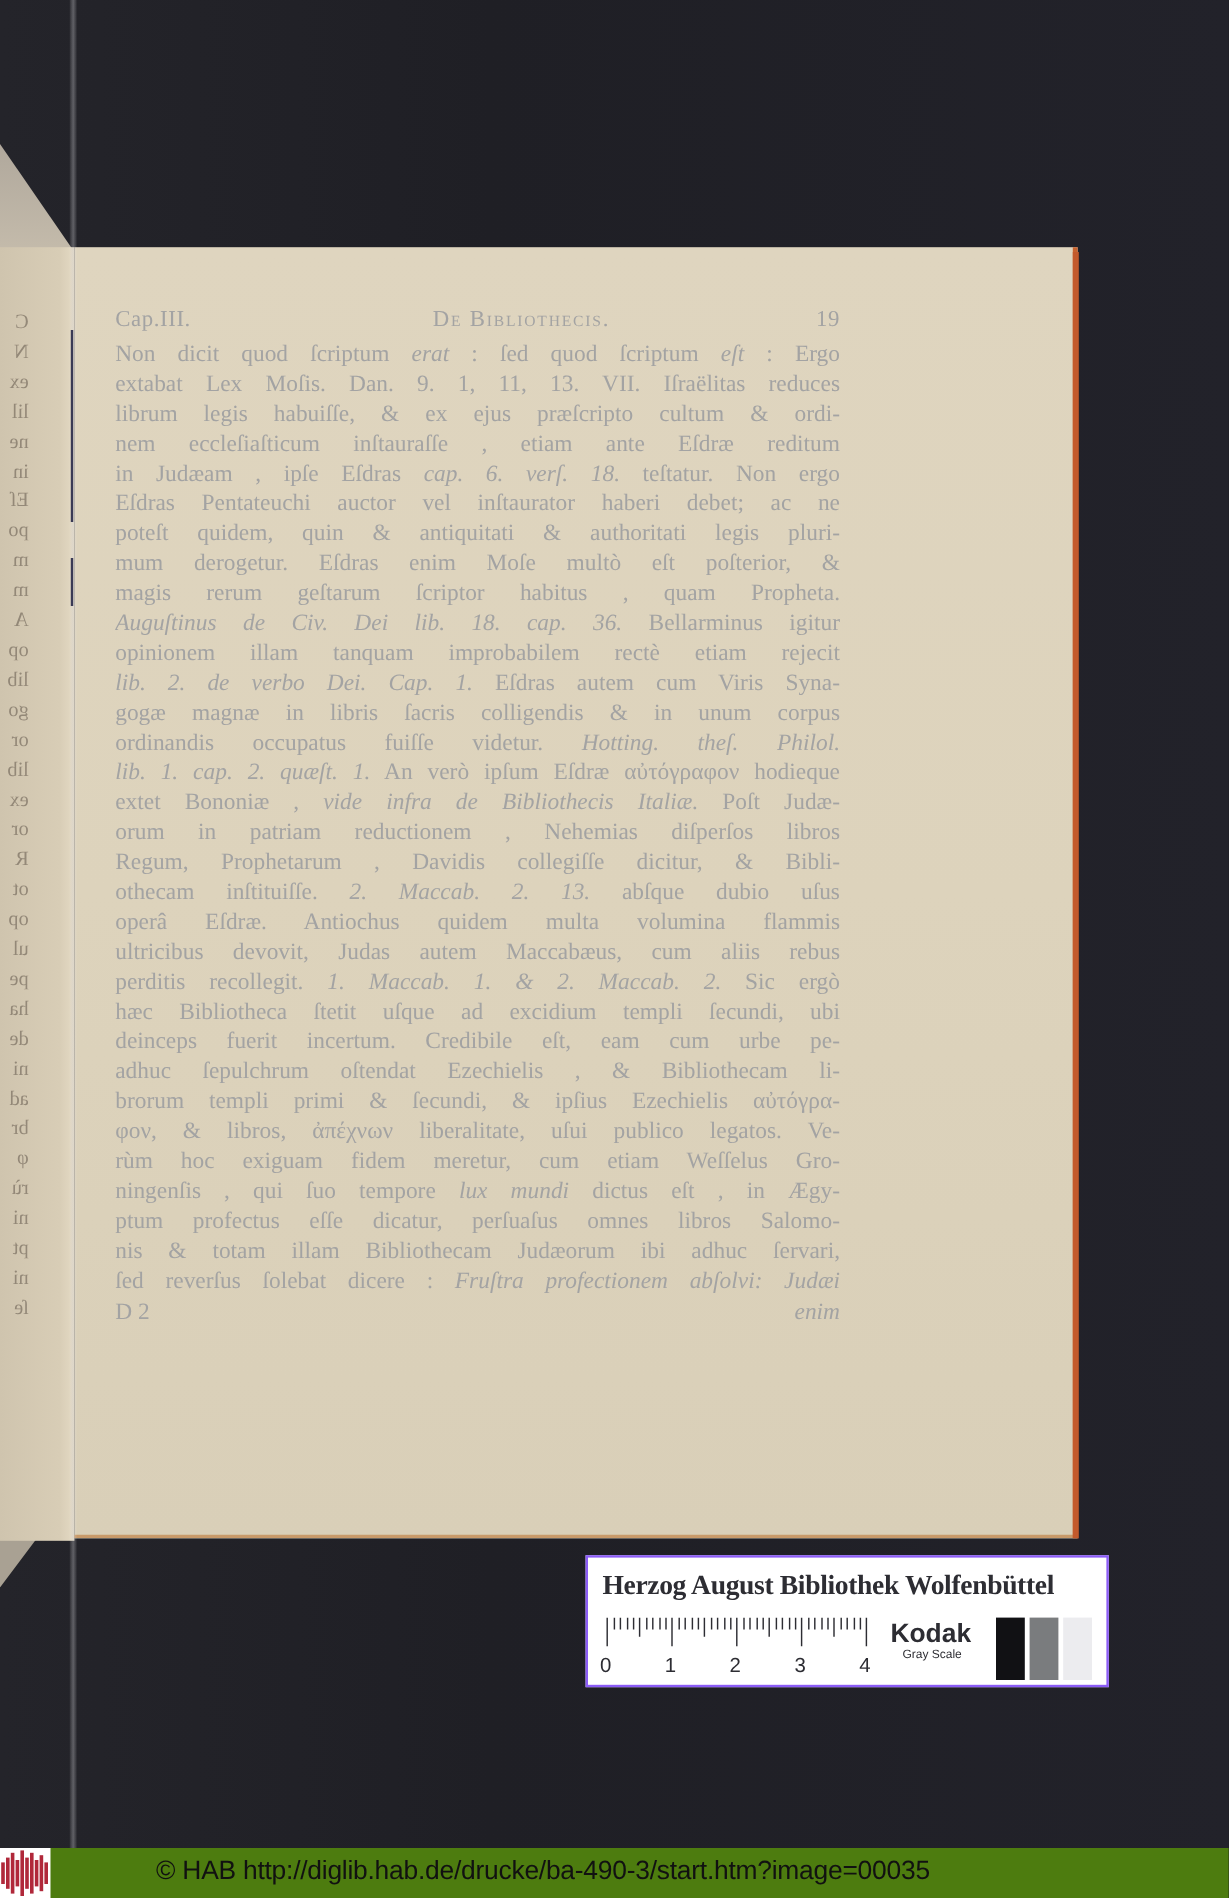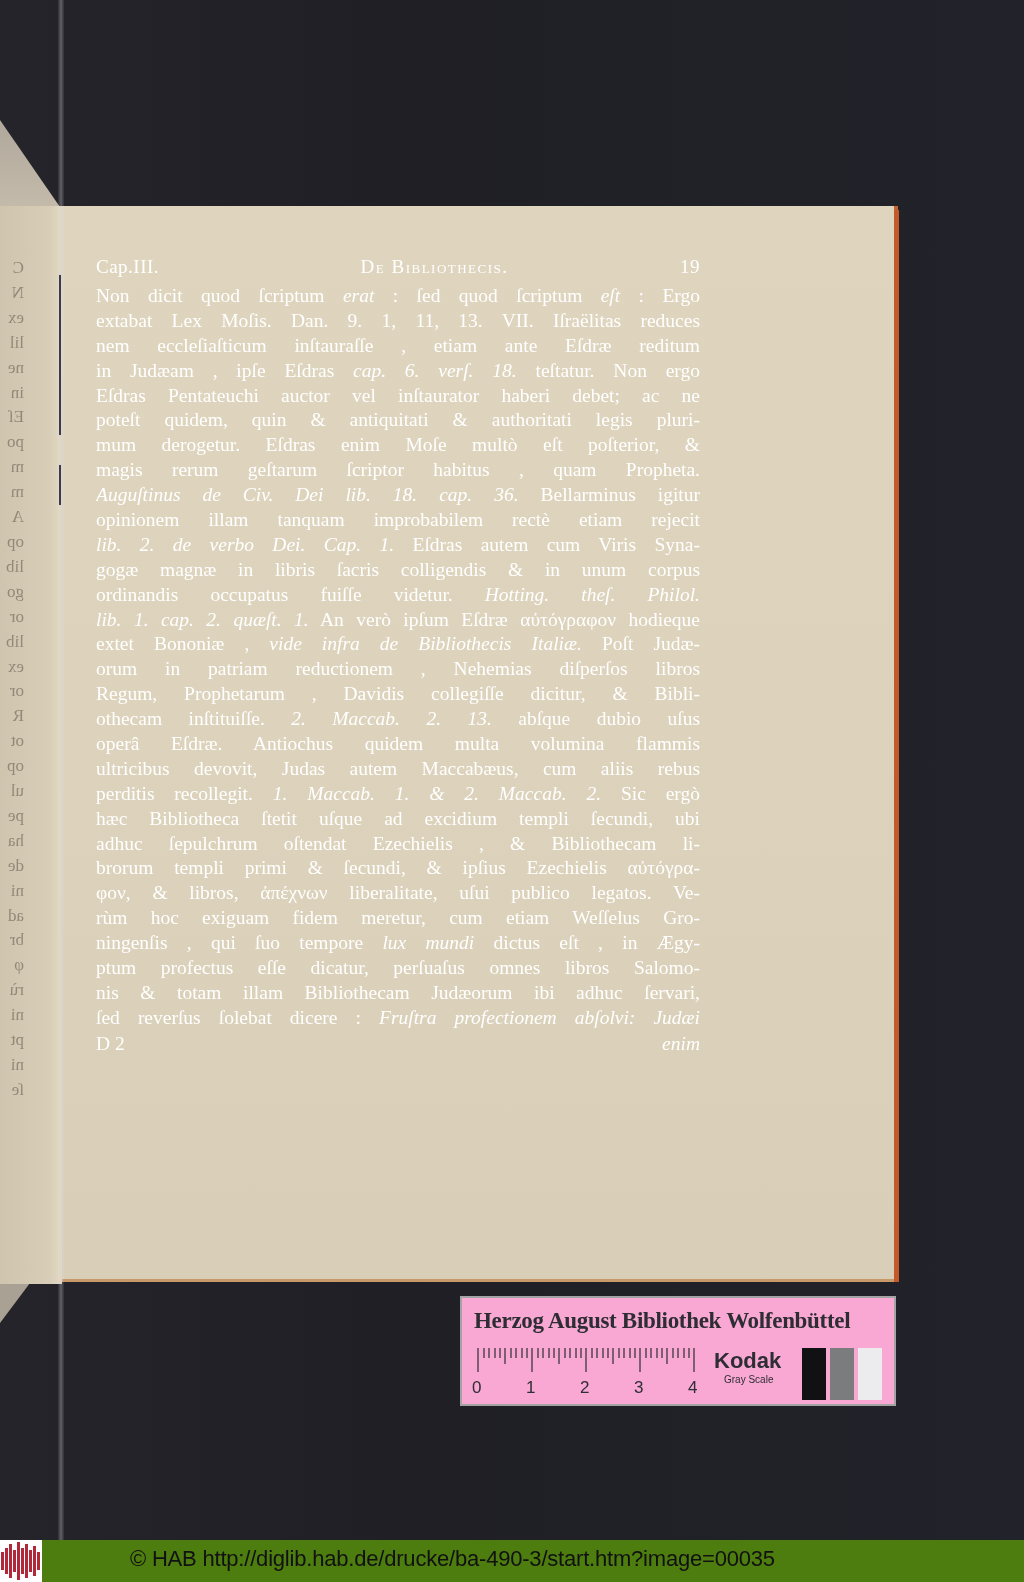--- a/index.html
+++ b/index.html
@@ -47,41 +47,41 @@
       position: absolute; left: 62px; top: 206px; width: 836px; height: 1076px;
       background: linear-gradient(180deg, #dfd5bf 0%, #ddd3bc 50%, #d9cfb8 100%);
       box-shadow: inset -4px 0 0 #c7622f, inset 0 -3px 0 #c89a6a;
     }
     .page-edge-right {
       position: absolute; left: 894px; top: 210px; width: 5px; height: 1072px;
       background: #c35a2c;
     }
     .text-block {
       position: absolute; left: 96px; top: 256px; width: 604px;
-      color: #ffffff;
+      color: #a3a3a3;
       font-size: 19.5px;
     }
     .running-head {
       display: flex; justify-content: space-between; align-items: baseline;
       height: 28px; font-size: 19px; letter-spacing: 0.5px;
     }
     .running-head .title { font-variant: small-caps; letter-spacing: 1.5px; margin-left: 30px; }
     .body-line {
       height: 24.9px; line-height: 24.9px; white-space: nowrap;
       text-align: justify; text-align-last: justify; overflow: hidden;
     }
     .body-line i { font-style: italic; }
     .catchline {
       display: flex; justify-content: space-between; height: 26px; line-height: 26px;
     }
     .catchline .sig { margin-right: 120px; }
     .catchline .catchword { font-style: italic; }
     .card {
-      position: absolute; left: 460px; top: 1296px; width: 436px; height: 110px;
-      background: #f9a8d4; border: 2px solid #a3a3a3; box-sizing: border-box;
+      position: absolute; left: 488px; top: 1296px; width: 436px; height: 110px;
+      background: #ffffff; border: 2px solid #8b5cf6; box-sizing: border-box;
     }
     .card-title {
       position: absolute; left: 12px; top: 10px;
       font-family: "Liberation Serif", serif; font-weight: bold; font-size: 23px;
       color: #2d2d33; white-space: nowrap; letter-spacing: -0.3px;
     }
     .ruler {
       position: absolute; left: 14px; top: 50px; width: 220px; height: 24px;
     }
     .ruler-labels {
@@ -167,40 +167,42 @@
 
 <div class="text-block">
   <div class="running-head">
     <span>Cap.III.</span>
     <span class="title">De Bibliothecis.</span>
     <span>19</span>
   </div>
   <div id="body-lines">
       <div class="body-line">Non dicit quod ſcriptum <i>erat</i> : ſed quod ſcriptum <i>eſt</i> : Ergo</div>
       <div class="body-line">extabat Lex Moſis.  Dan. 9. 1, 11, 13. VII. Iſraëlitas reduces</div>
+      <div class="body-line">librum legis habuiſſe, &amp; ex ejus præſcripto cultum &amp; ordi-</div>
       <div class="body-line">nem eccleſiaſticum inſtauraſſe , etiam ante Eſdræ reditum</div>
       <div class="body-line">in Judæam , ipſe Eſdras <i>cap. 6. verſ. 18.</i> teſtatur. Non ergo</div>
       <div class="body-line">Eſdras Pentateuchi auctor vel inſtaurator haberi debet; ac ne</div>
       <div class="body-line">poteſt quidem, quin &amp; antiquitati &amp; authoritati legis pluri-</div>
       <div class="body-line">mum derogetur.   Eſdras enim Moſe multò eſt poſterior, &amp;</div>
       <div class="body-line">magis rerum geſtarum ſcriptor habitus , quam Propheta.</div>
       <div class="body-line"><i>Auguſtinus de Civ. Dei lib. 18. cap. 36.</i>  Bellarminus igitur</div>
       <div class="body-line">opinionem illam tanquam improbabilem rectè etiam rejecit</div>
       <div class="body-line"><i>lib. 2. de verbo Dei. Cap. 1.</i>  Eſdras autem cum Viris Syna-</div>
       <div class="body-line">gogæ magnæ in libris ſacris colligendis &amp; in unum corpus</div>
       <div class="body-line">ordinandis occupatus fuiſſe videtur. <i>Hotting. theſ. Philol.</i></div>
       <div class="body-line"><i>lib. 1. cap. 2. quæſt. 1.</i> An verò ipſum Eſdræ αὐτόγραφον hodieque</div>
       <div class="body-line">extet Bononiæ , <i>vide infra de Bibliothecis Italiæ.</i>  Poſt Judæ-</div>
       <div class="body-line">orum in patriam reductionem , Nehemias diſperſos libros</div>
       <div class="body-line">Regum, Prophetarum , Davidis collegiſſe dicitur, &amp; Bibli-</div>
       <div class="body-line">othecam inſtituiſſe.  <i>2. Maccab. 2. 13.</i>  abſque dubio uſus</div>
       <div class="body-line">operâ Eſdræ.  Antiochus quidem multa volumina flammis</div>
       <div class="body-line">ultricibus devovit, Judas autem Maccabæus, cum aliis rebus</div>
       <div class="body-line">perditis recollegit.  <i>1. Maccab. 1. &amp; 2. Maccab. 2.</i>  Sic ergò</div>
       <div class="body-line">hæc Bibliotheca ſtetit uſque ad excidium templi ſecundi, ubi</div>
+      <div class="body-line">deinceps fuerit incertum.   Credibile eſt, eam cum urbe pe-</div>
       <div class="body-line">adhuc ſepulchrum oſtendat Ezechielis , &amp; Bibliothecam li-</div>
       <div class="body-line">brorum templi primi &amp; ſecundi, &amp; ipſius Ezechielis αὐτόγρα-</div>
       <div class="body-line">φον, &amp; libros, ἀπέχνων liberalitate, uſui publico legatos.  Ve-</div>
       <div class="body-line">rùm hoc exiguam fidem meretur, cum etiam Weſſelus Gro-</div>
       <div class="body-line">ningenſis , qui ſuo tempore <i>lux mundi</i> dictus eſt , in Ægy-</div>
       <div class="body-line">ptum profectus eſſe dicatur, perſuaſus omnes libros Salomo-</div>
       <div class="body-line">nis &amp; totam illam Bibliothecam Judæorum ibi adhuc ſervari,</div>
       <div class="body-line">ſed reverſus ſolebat dicere : <i>Fruſtra profectionem abſolvi: Judæi</i></div>
     </div>
   <div class="catchline">

